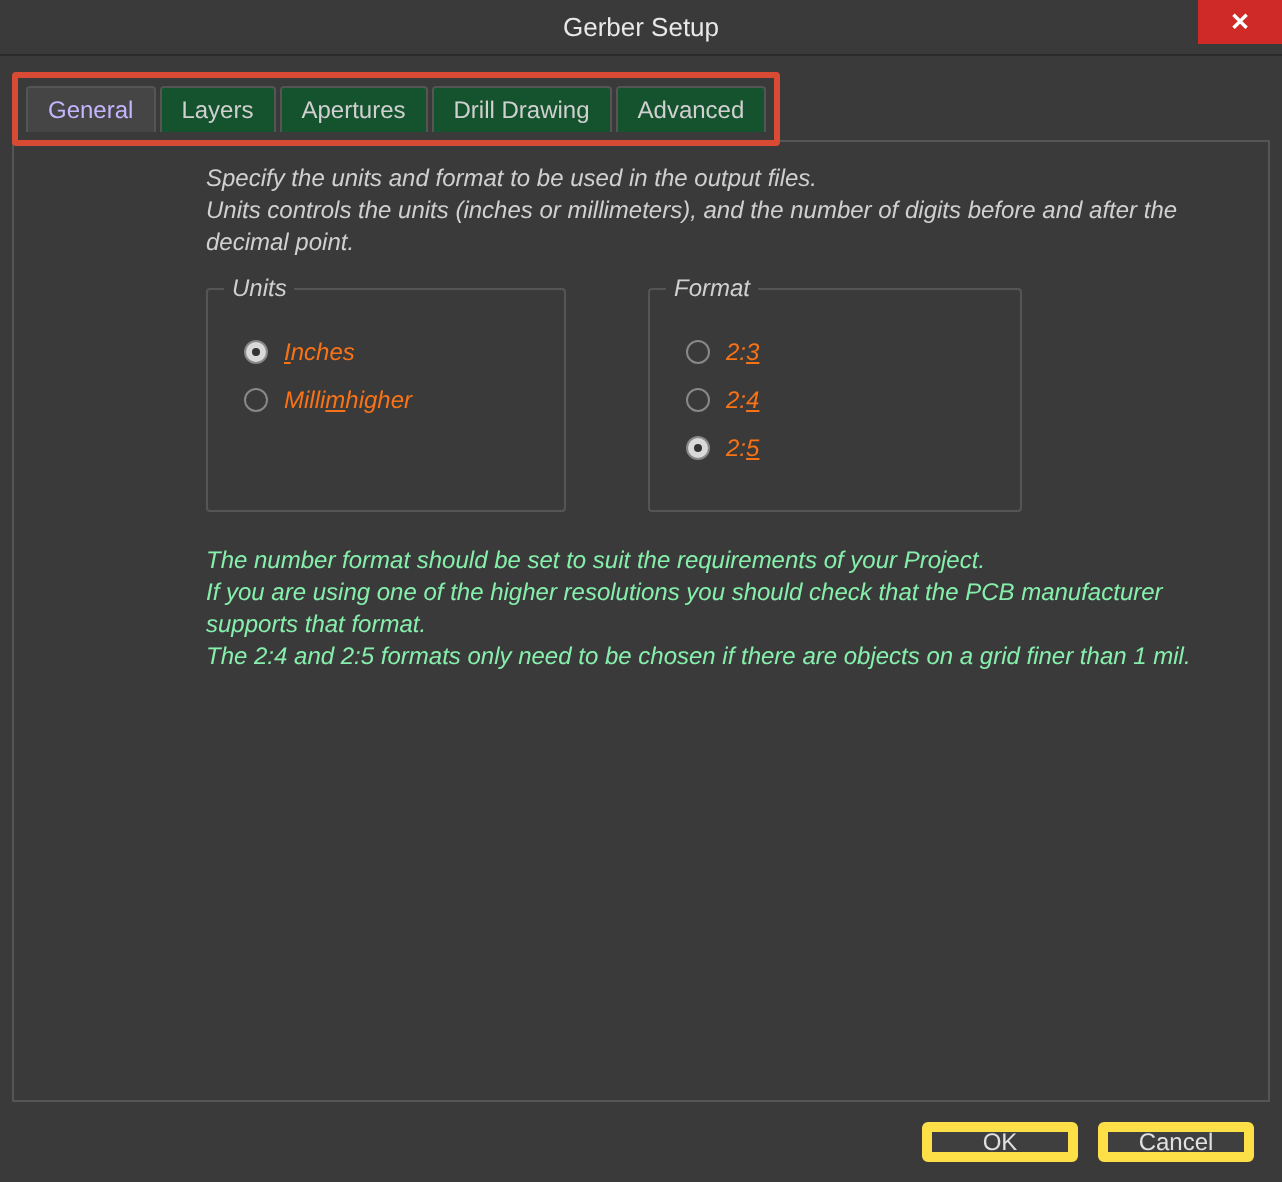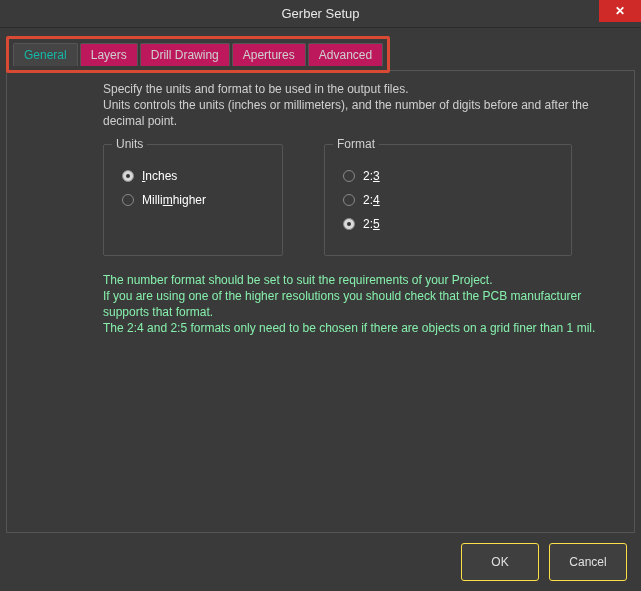--- a/index.html
+++ b/index.html
@@ -54,38 +54,39 @@
     border: 3px solid #d84a33;
     border-radius: 2px;
     padding: 4px 4px 4px 4px;
     width: fit-content;
     margin-bottom: -3px;
     position: relative;
     z-index: 2;
   }
   .tab {
     padding: 4px 10px;
-    background: #be185d;
+    background: #14532d;
     border: 1px solid #555;
     border-bottom: none;
     color: #d0d0d0;
     font-size: 12px;
     border-radius: 2px 2px 0 0;
     cursor: pointer;
   }
   .tab.active {
     background: #454545;
-    color: #14b8a6;
+    color: #c4b5fd;
   }
   .content-frame {
     flex: 1;
     border: 1px solid #555;
     background: #3a3a3a;
     padding: 10px 14px 14px 96px;
     overflow: auto;
+    font-style: italic;
   }
   .intro p {
     color: #d0d0d0;
     line-height: 1.35;
     font-size: 12px;
   }
   .panels {
     display: flex;
     gap: 41px;
     margin-top: 14px;
@@ -100,27 +101,27 @@
   .groupbox .legend {
     position: absolute;
     top: -8px;
     left: 8px;
     background: #3a3a3a;
     padding: 0 4px;
     color: #d0d0d0;
     font-size: 12px;
   }
   .units-box { width: 180px; }
-  .format-box { width: 248px; }
+  .format-box { width: 187px; }
   .radio-row {
     display: flex;
     align-items: center;
     gap: 8px;
     margin: 6px 0 10px 4px;
-    color: #ffffff;
+    color: #f97316;
     cursor: pointer;
   }
   .radio-row .dot {
     width: 12px;
     height: 12px;
     border-radius: 50%;
     border: 1px solid #888;
     display: inline-block;
     position: relative;
     flex-shrink: 0;
@@ -147,23 +148,23 @@
     font-size: 12px;
   }
   .button-bar {
     display: flex;
     justify-content: flex-end;
     gap: 10px;
     padding: 10px 8px 4px 0;
   }
   .btn {
     min-width: 78px;
-    height: 38px;
+    height: 20px;
     background: #3f3f3f;
-    border: 1px solid #fde047;
+    border: 5px solid #fde047;
     border-radius: 3px;
     color: #e0e0e0;
     font-size: 12px;
     display: flex;
     align-items: center;
     justify-content: center;
     cursor: pointer;
   }
 </style>
 </head>
@@ -174,22 +175,22 @@
   <div class="close-btn">
     <span>✕</span>
   </div>
 </div>
 
 <div class="window-body">
 
   <div class="tabrow">
     <div class="tab active">General</div>
     <div class="tab">Layers</div>
+    <div class="tab">Apertures</div>
     <div class="tab">Drill Drawing</div>
-    <div class="tab">Apertures</div>
     <div class="tab">Advanced</div>
   </div>
 
   <div class="content-frame">
 
     <div class="intro">
       <p>Specify the units and format to be used in the output files.</p>
       <p>Units controls the units (inches or millimeters), and the number of digits before and after the decimal point.</p>
     </div>
 

